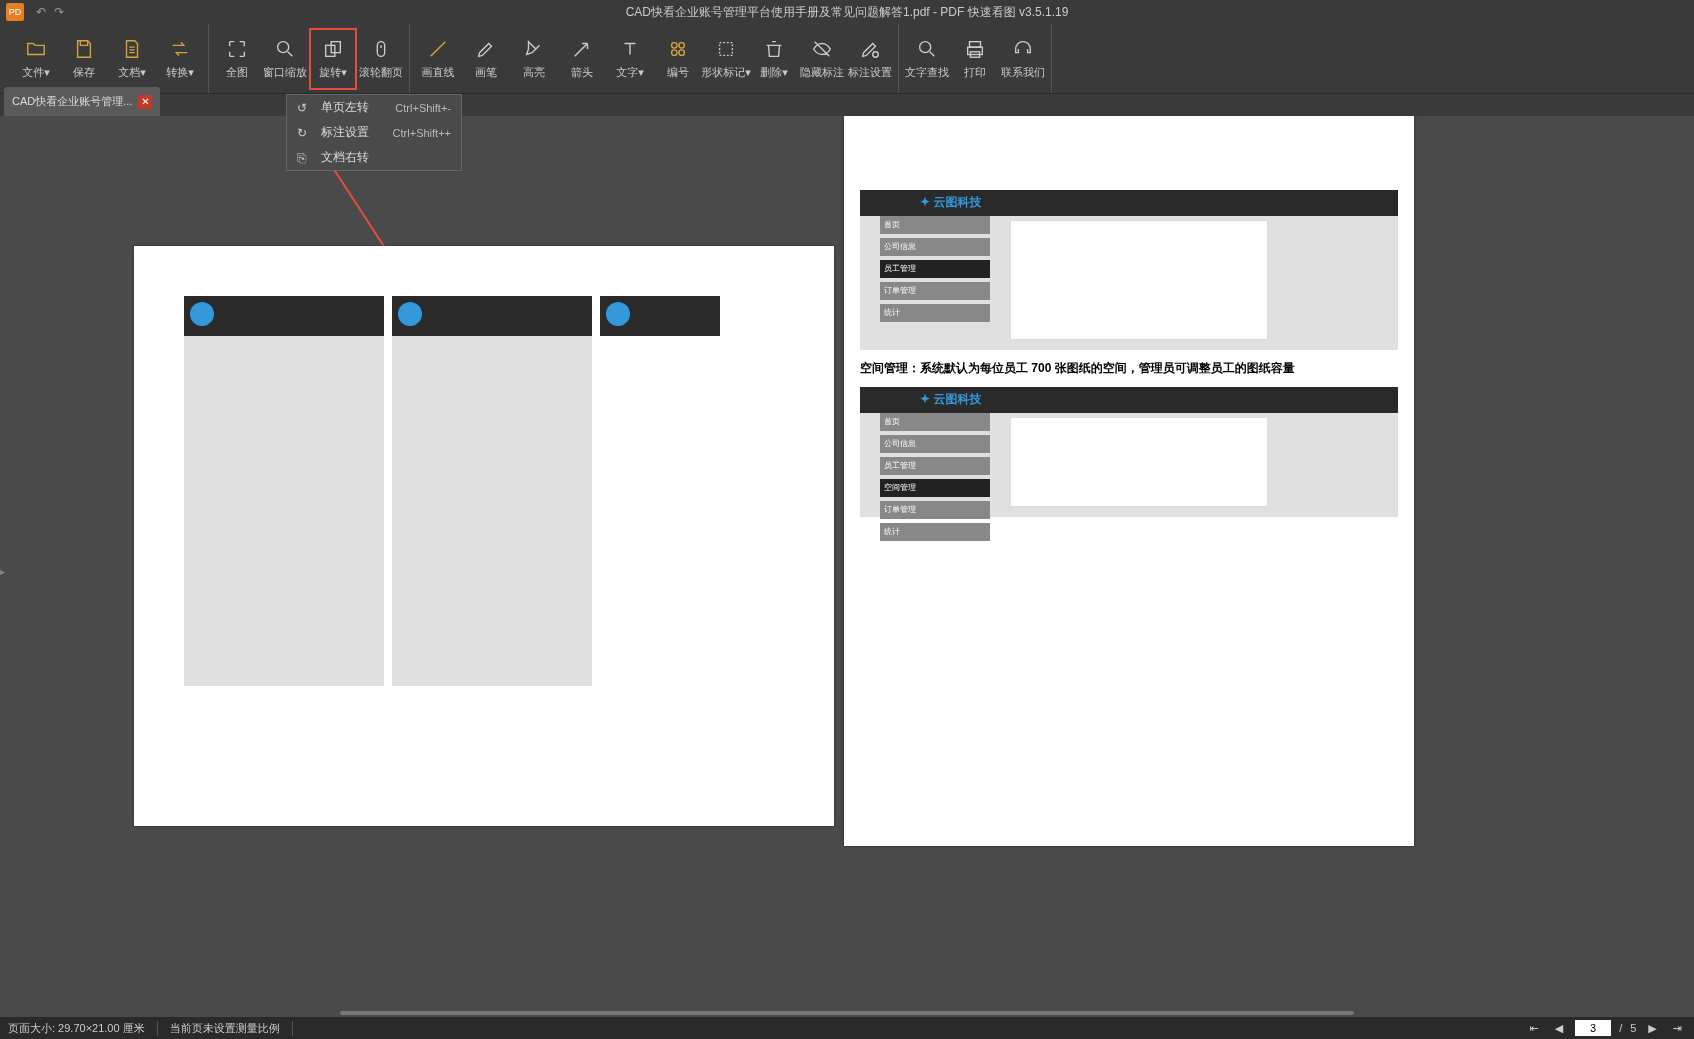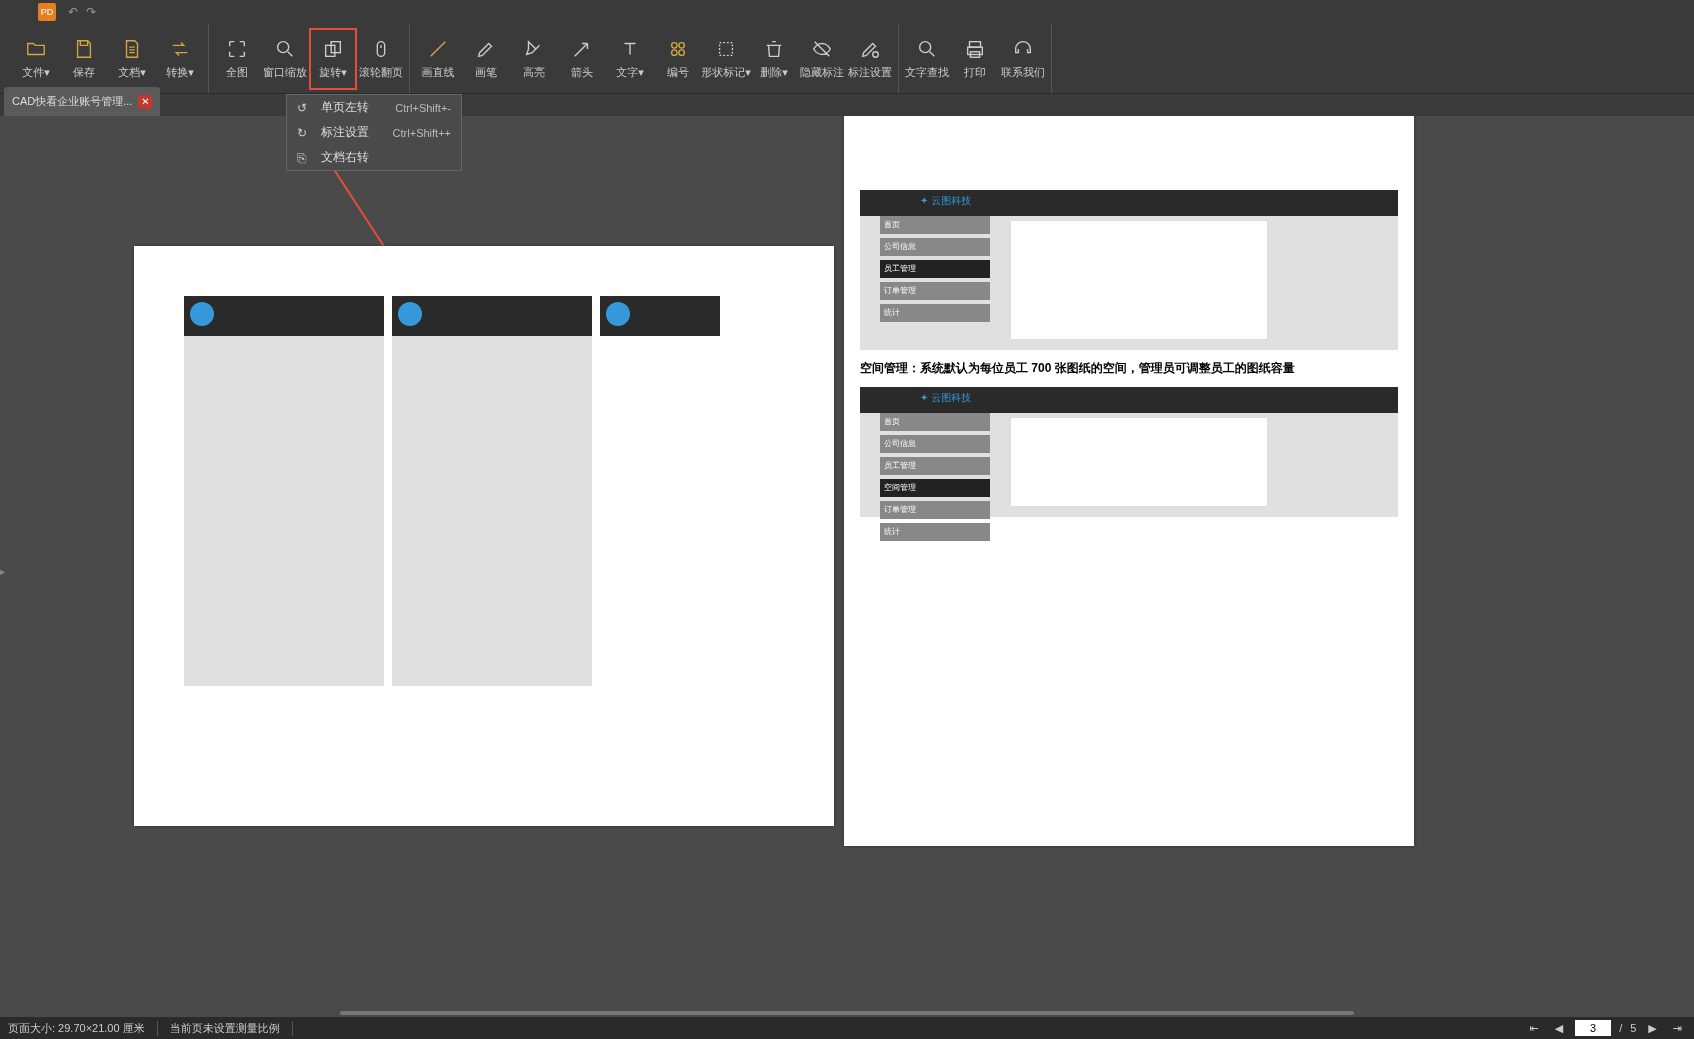--- a/index.html
+++ b/index.html
@@ -1,19 +1,19 @@
 <!DOCTYPE html>
 <html><head>
 <meta charset="utf-8">
 <style>
 * { margin: 0; padding: 0; box-sizing: border-box; font-family: "Microsoft YaHei", sans-serif; }
 body { background: #4a4a4a; width: 1694px; height: 1039px; overflow: hidden; position: relative; }
 
 
-.title-bar { height: 24px; background: #3a3a3a; display: flex; align-items: center; color: #ccc; font-size: 12px; position: relative; padding-left: 32px; }
+.title-bar { height: 24px; background: #3a3a3a; display: flex; align-items: center; color: #ccc; font-size: 12px; position: relative; }
 .title-bar .app-icon { width: 18px; height: 18px; background: #e67e22; margin: 0 6px; border-radius: 2px; display: flex; align-items: center; justify-content: center; font-size: 9px; color: #fff; }
 .title-bar .undo-redo { display: flex; gap: 8px; margin-left: 6px; color: #999; }
 .title-bar .title-text { position: absolute; left: 50%; transform: translateX(-50%); font-size: 12px; }
 
 
 .toolbar { height: 70px; background: #3a3a3a; display: flex; align-items: center; padding: 0 8px; gap: 0; border-bottom: 1px solid #2a2a2a; }
 .tool-group { display: flex; border-right: 1px solid #555; padding: 0 4px; height: 100%; align-items: center; }
 .tool-item { display: flex; flex-direction: column; align-items: center; justify-content: center; width: 48px; height: 62px; color: #ccc; font-size: 11px; cursor: pointer; position: relative; }
 .tool-item.active { border: 2px solid #e74c3c; align-items: center; }
 .tool-icon { width: 24px; height: 24px; margin-bottom: 4px; display: flex; align-items: center; justify-content: center; }
@@ -47,21 +47,21 @@
 .p1-col { width: 200px; height: 390px; background: #e0e0e0; writing-mode: vertical-rl; position: relative; }
 .p1-col .dark-top { position: absolute; top: 0; right: 0; left: 0; height: 40px; background: #2a2a2a; }
 .p1-col .logo { position: absolute; top: 6px; left: 6px; width: 24px; height: 24px; background: #3498db; border-radius: 50%; }
 .p1-cap { writing-mode: vertical-rl; font-size: 10px; color: #000; position: absolute; font-weight: bold; }
 .c1 { right: 480px; top: 70px; }
 .c2 { right: 258px; top: 70px; }
 
 .p2-content { padding: 64px 16px; font-size: 11px; }
 .p2-block { background: #e0e0e0; height: 160px; margin: 10px 0; position: relative; }
 .p2-block .dark { position: absolute; top: 0; left: 0; right: 0; height: 26px; background: #2a2a2a; }
-.p2-block .brand { position: absolute; top: 4px; left: 60px; color: #3498db; font-size: 10px; }
+.p2-block .brand { position: absolute; top: 4px; left: 60px; color: #3498db; font-size: 12px; font-weight: bold; }
 .p2-block .modal { position: absolute; top: 30px; left: 150px; right: 130px; bottom: 10px; background: #fff; border: 1px solid #ddd; }
 .p2-block .side { position: absolute; top: 26px; left: 20px; width: 110px; bottom: 10px; }
 .p2-block .side div { height: 18px; background: #888; margin-bottom: 4px; font-size: 8px; color: #fff; padding-left: 4px; line-height: 18px; }
 .p2-block .side div.dk { background: #222; }
 .p2-heading { font-weight: bold; font-size: 12px; margin: 8px 0; }
 
 
 .status-bar { position: absolute; bottom: 0; left: 0; right: 0; height: 22px; background: #2a2a2a; color: #ccc; font-size: 11px; display: flex; align-items: center; padding: 4px 8px; }
 .status-left { display: flex; gap: 12px; }
 .status-left span { border-right: 1px solid #555; padding-right: 12px; }
@@ -76,20 +76,23 @@
 .hscroll { position: absolute; bottom: 2px; left: 340px; right: 340px; height: 4px; background: #777; border-radius: 2px; }
 </style>
 </head>
 <body>
 
 <div class="title-bar">
   <div class="app-icon">PD</div>
   <div class="undo-redo">
     <span>↶</span>
     <span>↷</span>
+  </div>
+  <div class="title-text">
+    <span>CAD快看企业账号管理平台使用手册及常见问题解答1.pdf</span> - <span>PDF 快速看图 v3.5.1.19</span>
   </div>
 </div>
 
 <div class="toolbar" id="toolbar">
     <div class="tool-group">
       <div class="tool-item accent">
         <div class="tool-icon">
           <svg viewBox="0 0 24 24">
             <path d="M3 6h6l2 2h10v10H3z"></path>
           </svg>

